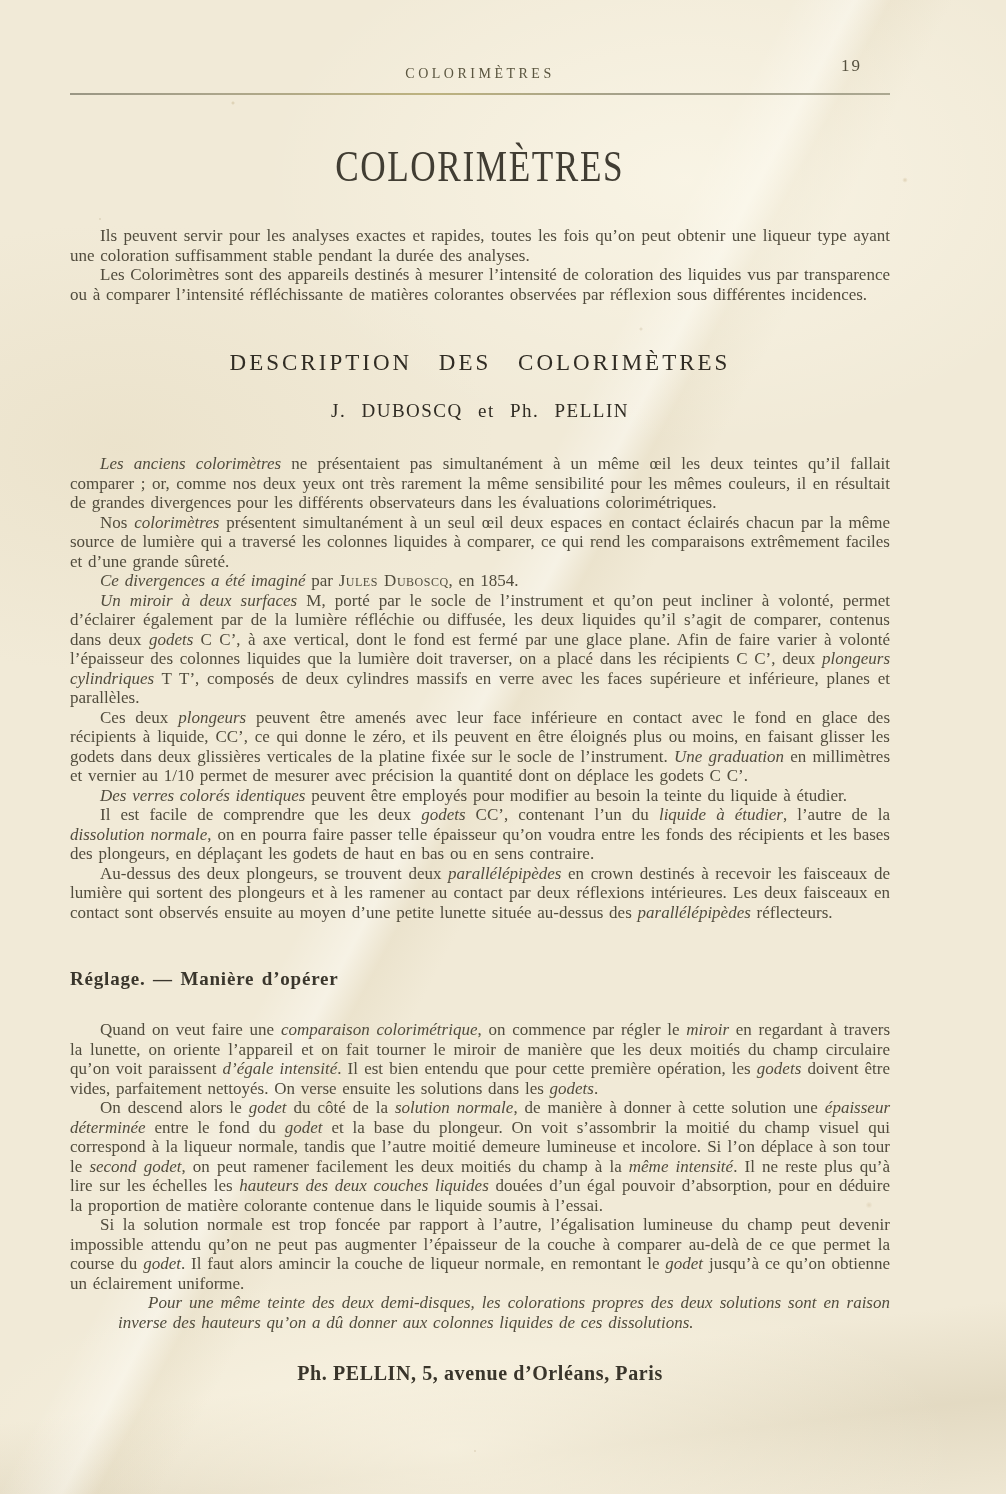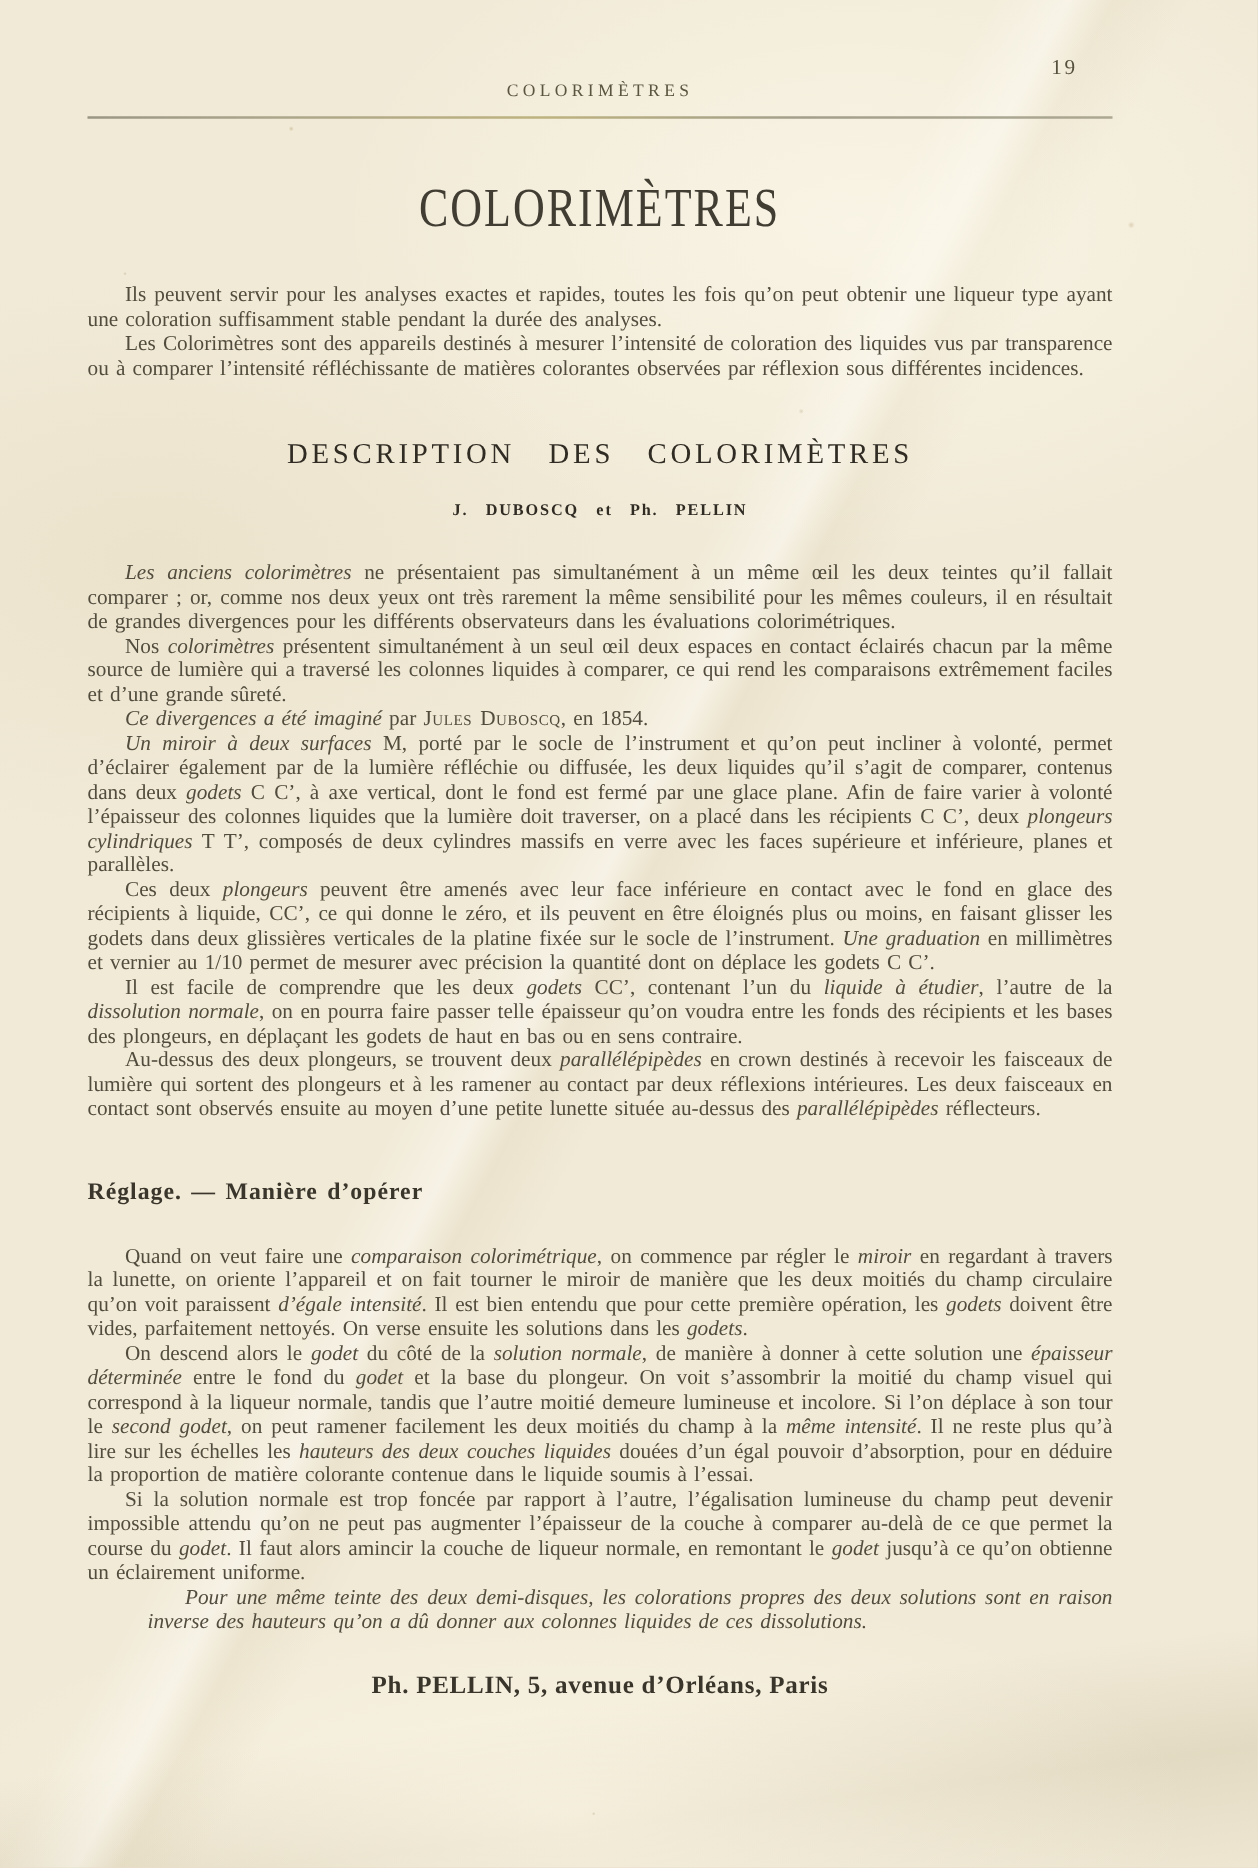--- a/index.html
+++ b/index.html
@@ -47,21 +47,21 @@
     position:relative;
     padding-top:64px;
     height:22px;
     text-align:center;
   }
   .rh-title{
     font-size:14px;letter-spacing:3.5px;color:#5a553f;
     font-variant:small-caps;
   }
   .rh-page{
-    position:absolute;right:28px;top:44px;
+    position:absolute;right:28px;top:56px;
     font-size:17px;color:#55503e;letter-spacing:2px;
   }
   .head-rule{
     margin-top:7px;height:2px;border:0;
     background:linear-gradient(to right,#84816f,#9a9478 18%,#b0a468 44%,#8d8a76 70%,#9a977f);
     opacity:.8;
   }
 
   .doc-title{
     margin:46px 0 0 0;
@@ -97,22 +97,22 @@
     text-align:center;
     font-size:23px;
     font-weight:400;
     letter-spacing:3px;
     word-spacing:18px;
     color:var(--ink-strong);
   }
   .h-authors{
     margin:24px 0 0 0;
     text-align:center;
-    font-size:13px;
-    font-weight:700;
+    font-size:19px;
+    font-weight:400;
     letter-spacing:1.5px;
     word-spacing:9px;
     color:var(--ink-strong);
   }
   .sec-description{margin-top:32px;}
 
   .h-operation{
     margin:46px 0 0 0;
     text-align:left;
     font-size:19px;
@@ -153,20 +153,21 @@
 
     <h2 class="h-description">DESCRIPTION DES COLORIMÈTRES</h2>
     <h3 class="h-authors">J. DUBOSCQ et Ph. PELLIN</h3>
 
     <section class="sec-description">
         <p class="para"><span class="it">Les anciens colorimètres</span><span> ne présentaient pas simultanément à un même œil les deux teintes qu’il fallait comparer ; or, comme nos deux yeux ont très rarement la même sensibilité pour les mêmes couleurs, il en résultait de grandes divergences pour les différents observateurs dans les évaluations colorimétriques.</span></p>
         <p class="para"><span>Nos </span><span class="it">colorimètres</span><span> présentent simultanément à un seul œil deux espaces en contact éclairés chacun par la même source de lumière qui a traversé les colonnes liquides à comparer, ce qui rend les comparaisons extrêmement faciles et d’une grande sûreté.</span></p>
         <p class="para"><span class="it">Ce divergences a été imaginé</span><span> par </span><span class="sc">Jules Duboscq</span><span>, en 1854.</span></p>
         <p class="para"><span class="it">Un miroir à deux surfaces</span><span> M, porté par le socle de l’instrument et qu’on peut incliner à volonté, permet d’éclairer également par de la lumière réfléchie ou diffusée, les deux liquides qu’il s’agit de comparer, contenus dans deux </span><span class="it">godets</span><span> C C’, à axe vertical, dont le fond est fermé par une glace plane. Afin de faire varier à volonté l’épaisseur des colonnes liquides que la lumière doit traverser, on a placé dans les récipients C C’, deux </span><span class="it">plongeurs cylindriques</span><span> T T’, composés de deux cylindres massifs en verre avec les faces supérieure et inférieure, planes et parallèles.</span></p>
         <p class="para"><span>Ces deux </span><span class="it">plongeurs</span><span> peuvent être amenés avec leur face inférieure en contact avec le fond en glace des récipients à liquide, CC’, ce qui donne le zéro, et ils peuvent en être éloignés plus ou moins, en faisant glisser les godets dans deux glissières verticales de la platine fixée sur le socle de l’instrument. </span><span class="it">Une graduation</span><span> en millimètres et vernier au 1/10 permet de mesurer avec précision la quantité dont on déplace les godets C C’.</span></p>
+        <p class="para"><span class="it">Des verres colorés identiques</span><span> peuvent être employés pour modifier au besoin la teinte du liquide à étudier.</span></p>
         <p class="para"><span>Il est facile de comprendre que les deux </span><span class="it">godets</span><span> CC’, contenant l’un du </span><span class="it">liquide à étudier</span><span>, l’autre de la </span><span class="it">dissolution normale</span><span>, on en pourra faire passer telle épaisseur qu’on voudra entre les fonds des récipients et les bases des plongeurs, en déplaçant les godets de haut en bas ou en sens contraire.</span></p>
         <p class="para"><span>Au-dessus des deux plongeurs, se trouvent deux </span><span class="it">parallélépipèdes</span><span> en crown destinés à recevoir les faisceaux de lumière qui sortent des plongeurs et à les ramener au contact par deux réflexions intérieures. Les deux faisceaux en contact sont observés ensuite au moyen d’une petite lunette située au-dessus des </span><span class="it">parallélépipèdes</span><span> réflecteurs.</span></p>
       </section>
 
     <h4 class="h-operation">Réglage. — Manière d’opérer</h4>
 
     <section class="sec-operation">
         <p class="para"><span>Quand on veut faire une </span><span class="it">comparaison colorimétrique</span><span>, on commence par régler le </span><span class="it">miroir</span><span> en regardant à travers la lunette, on oriente l’appareil et on fait tourner le miroir de manière que les deux moitiés du champ circulaire qu’on voit paraissent </span><span class="it">d’égale intensité</span><span>. Il est bien entendu que pour cette première opération, les </span><span class="it">godets</span><span> doivent être vides, parfaitement nettoyés. On verse ensuite les solutions dans les </span><span class="it">godets</span><span>.</span></p>
         <p class="para"><span>On descend alors le </span><span class="it">godet</span><span> du côté de la </span><span class="it">solution normale</span><span>, de manière à donner à cette solution une </span><span class="it">épaisseur déterminée</span><span> entre le fond du </span><span class="it">godet</span><span> et la base du plongeur. On voit s’assombrir la moitié du champ visuel qui correspond à la liqueur normale, tandis que l’autre moitié demeure lumineuse et incolore. Si l’on déplace à son tour le </span><span class="it">second godet</span><span>, on peut ramener facilement les deux moitiés du champ à la </span><span class="it">même intensité</span><span>. Il ne reste plus qu’à lire sur les échelles les </span><span class="it">hauteurs des deux couches liquides</span><span> douées d’un égal pouvoir d’absorption, pour en déduire la proportion de matière colorante contenue dans le liquide soumis à l’essai.</span></p>
         <p class="para"><span>Si la solution normale est trop foncée par rapport à l’autre, l’égalisation lumineuse du champ peut devenir impossible attendu qu’on ne peut pas augmenter l’épaisseur de la couche à comparer au-delà de ce que permet la course du </span><span class="it">godet</span><span>. Il faut alors amincir la couche de liqueur normale, en remontant le </span><span class="it">godet</span><span> jusqu’à ce qu’on obtienne un éclairement uniforme.</span></p>

